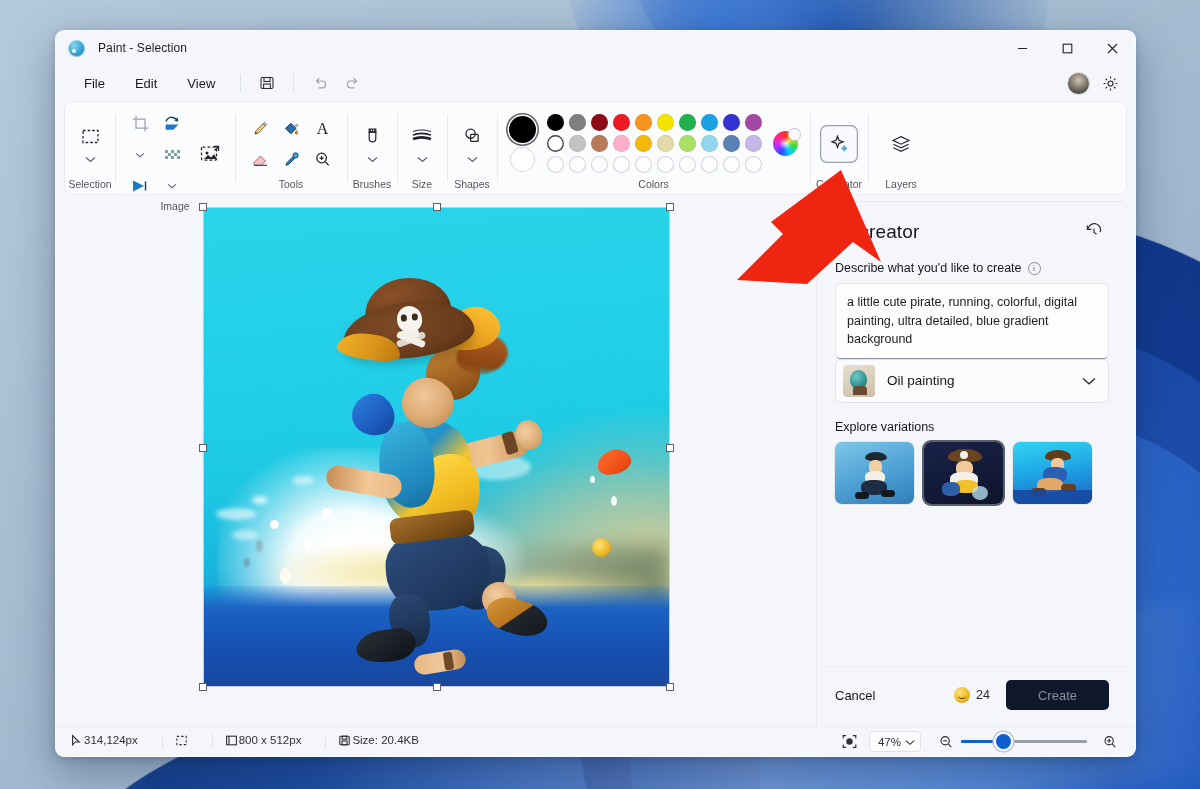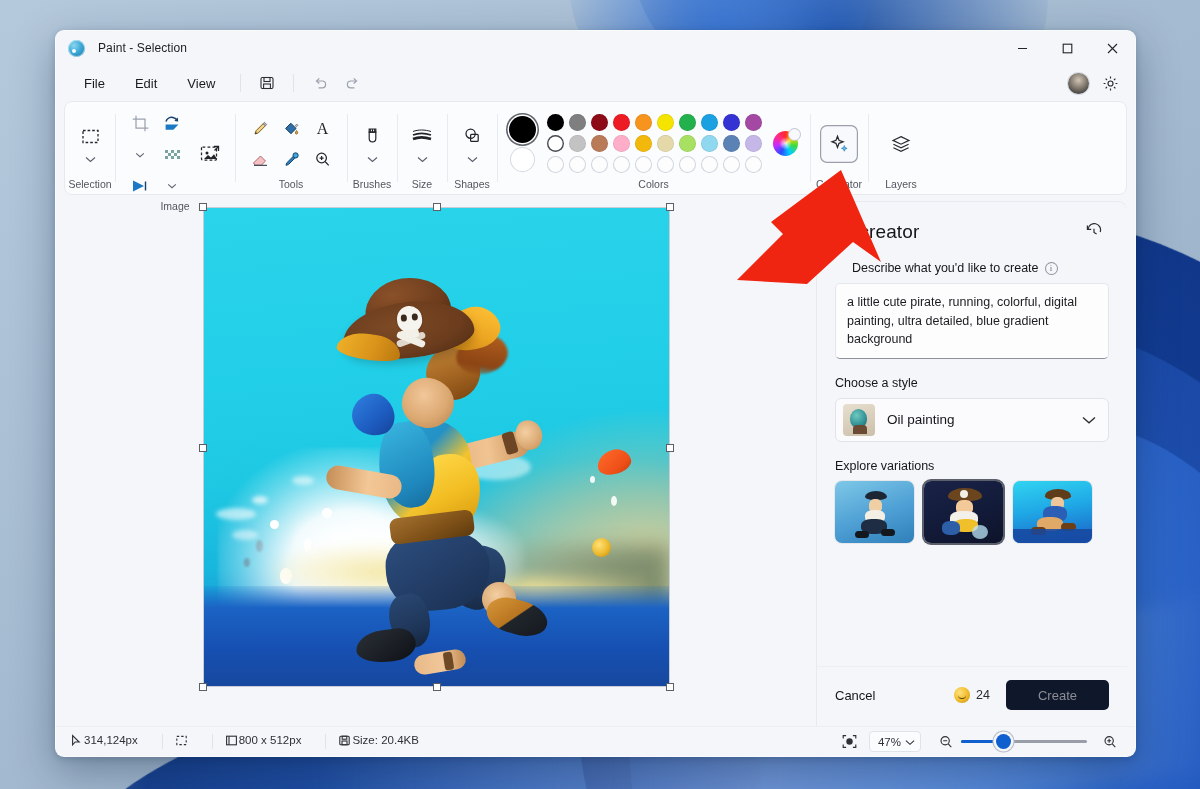--- a/index.html
+++ b/index.html
@@ -395,21 +395,21 @@
     box-shadow: -1px 0 0 #e7eaf0, 0 -1px 0 #e7eaf0;
   }
   .panel-head {
     display: flex; align-items: center; justify-content: space-between;
     padding: 16px 18px 9px;
   }
   .panel-title { font-size: 19px; color: #15161a; font-weight: 400; letter-spacing: .1px; }
   .panel-body { flex: 1; padding: 0 18px; overflow: hidden; }
   .field-label {
     font-size: 12.5px; color: #15161a; display: flex; align-items: center; gap: 6px;
-    margin: 6px 17px 8px;
+    margin: 6px 0 8px;
   }
   .info-ic {
     width: 13px; height: 13px; border-radius: 50%; box-shadow: inset 0 0 0 1px #8b909b;
     font-size: 9px; color: #70757f; display: flex; align-items: center; justify-content: center;
     font-family: "Liberation Serif", serif; line-height: 1;
   }
   .prompt-box {
     background: #fdfdfe; border: 1px solid #e3e6ec; border-bottom: 1.6px solid #8b909b;
     border-radius: 5px; padding: 9px 11px; font-size: 12.5px; color: #1b1c20;
     line-height: 1.48; min-height: 72px;
@@ -902,21 +902,20 @@
         </div>
       </div>
 
       <div class="panel-body">
         <div class="field-label">
           <span>Describe what you'd like to create</span>
           <span class="info-ic">i</span>
         </div>
         <div class="prompt-box" placeholder="Describe what you'd like to create">a little cute pirate, running, colorful, digital painting, ultra detailed, blue gradient background</div>
 
-        <div class="sec-label">Choose a style</div>
         <div class="style-select">
           <div class="style-thumb">
               <i></i>
               <b></b>
             </div>
           <div class="style-name">Oil painting</div>
           <span>
             <svg width="14" height="9" viewBox="0 0 14 9" fill="none" stroke="#2b2c31" stroke-width="1.3">
                 <path d="M1 1.6l6 5.2 6-5.2"></path>
               </svg>

